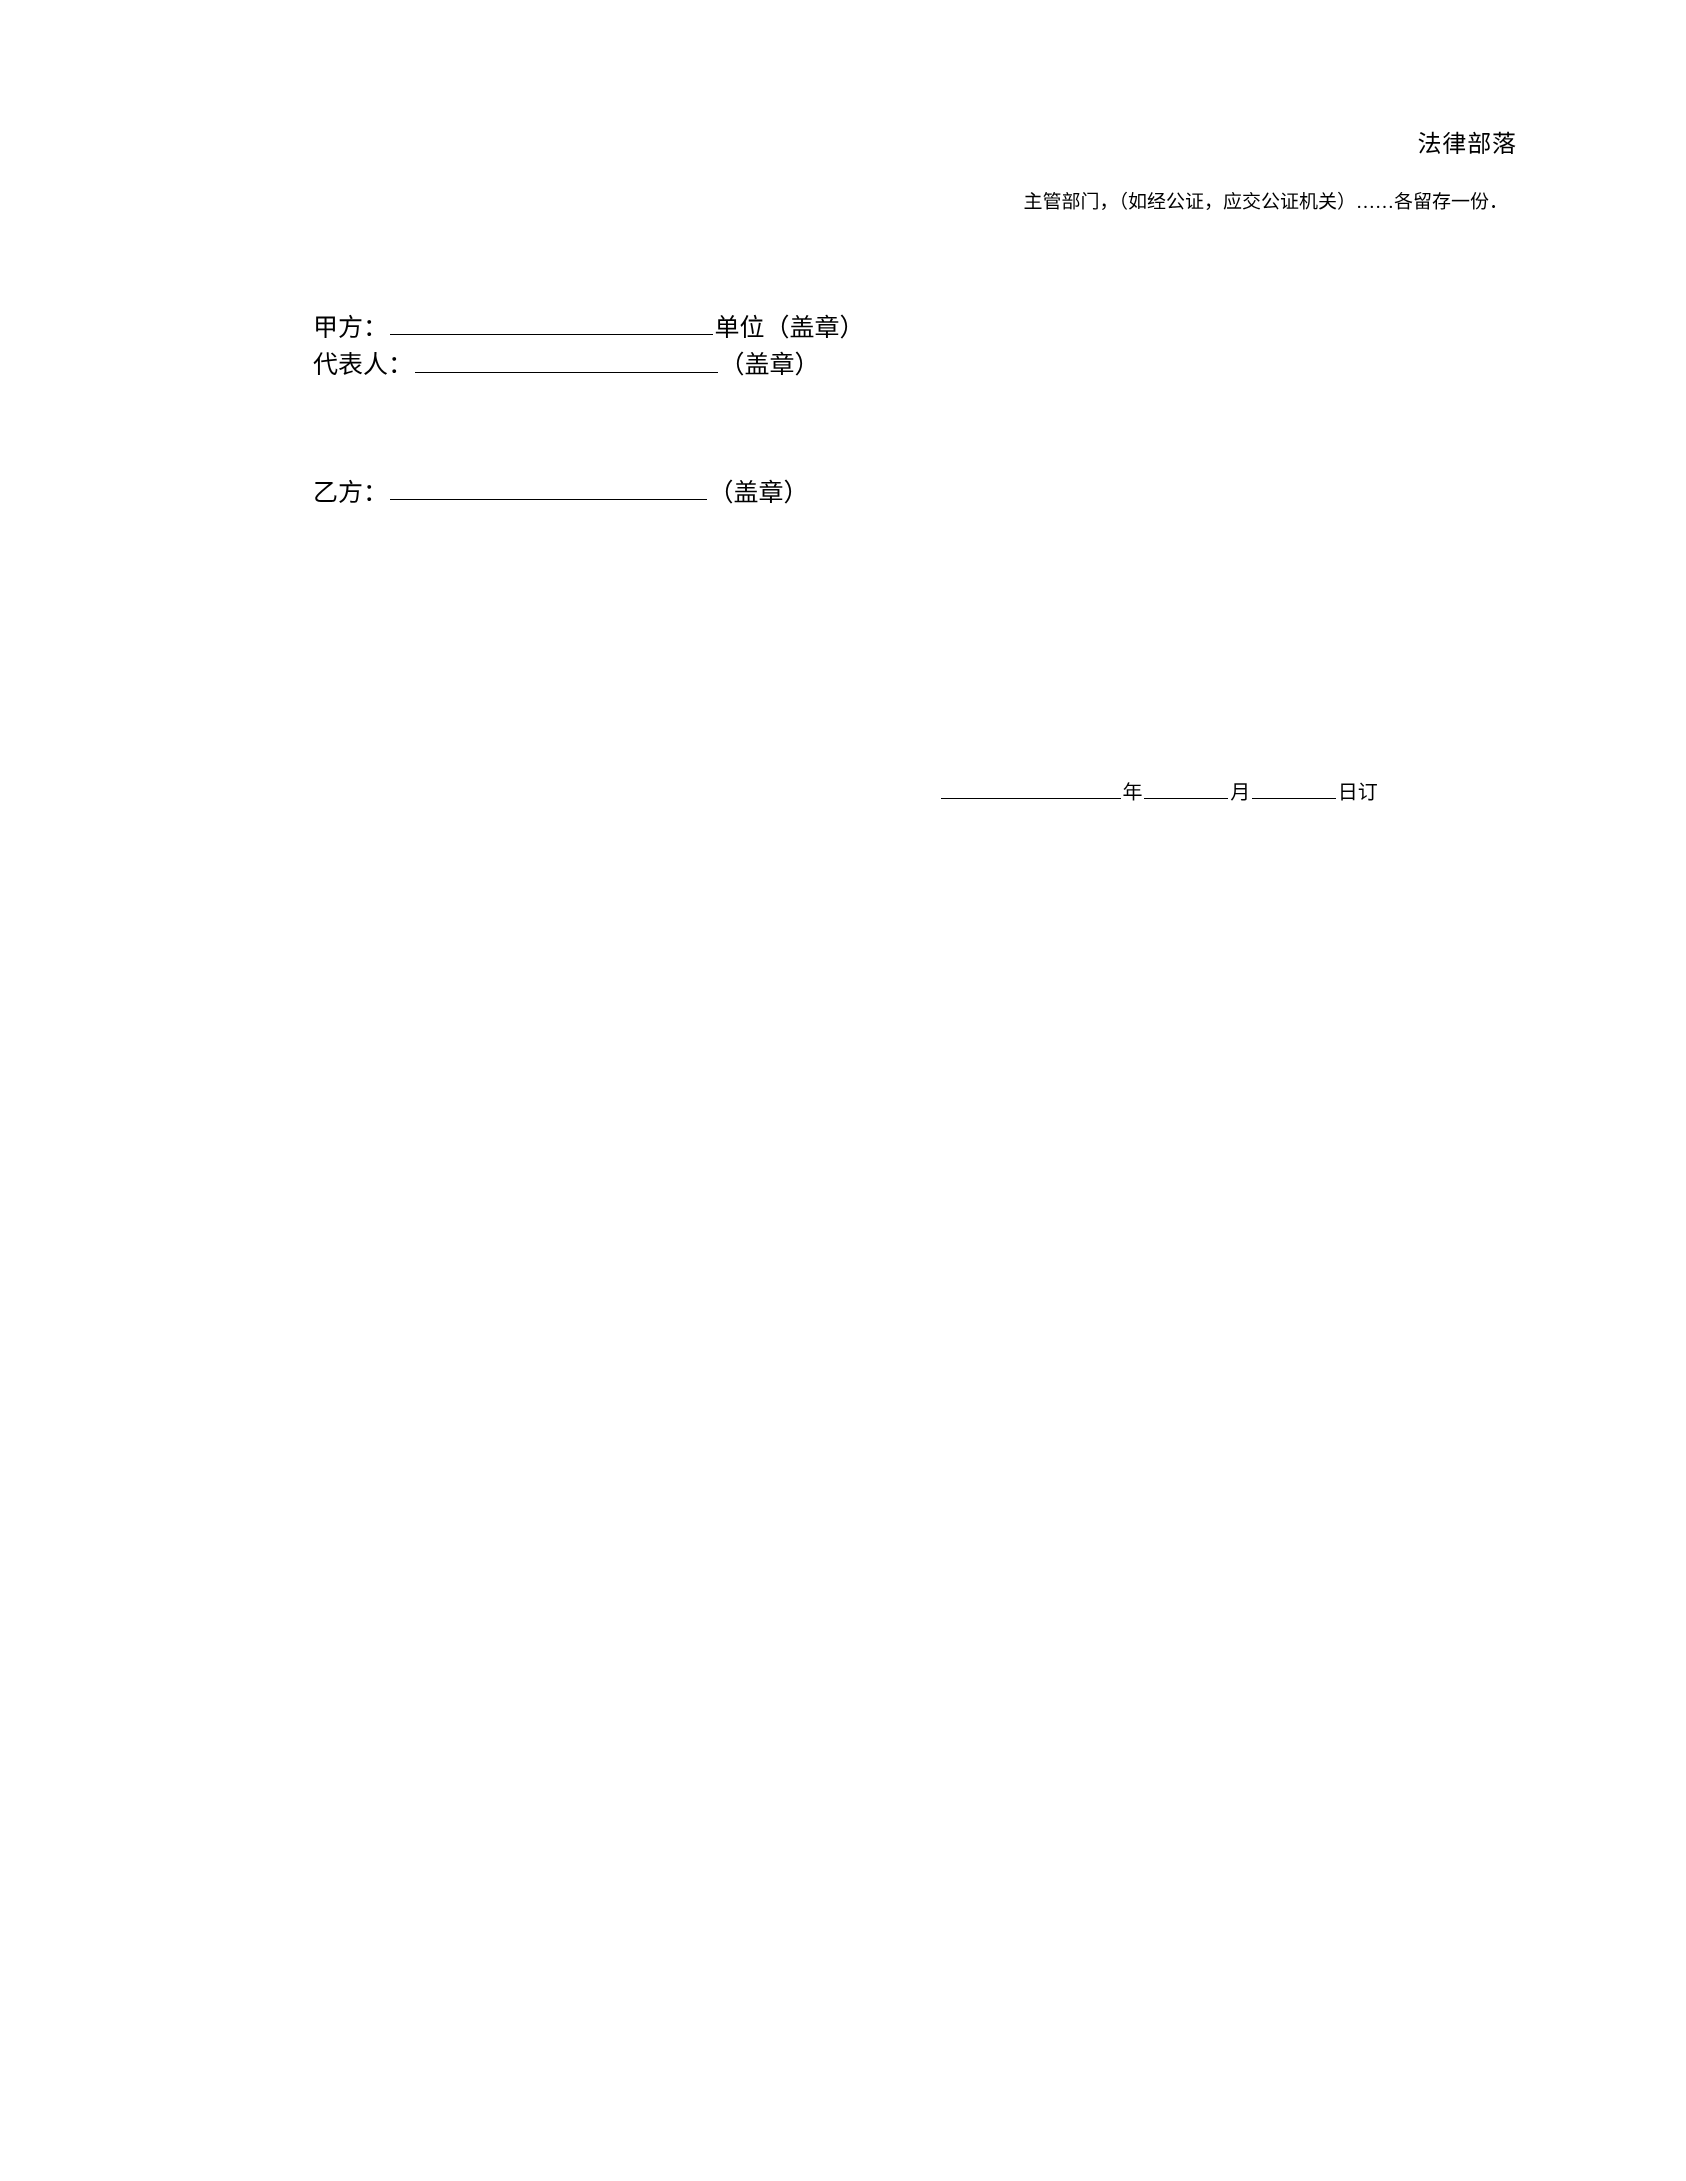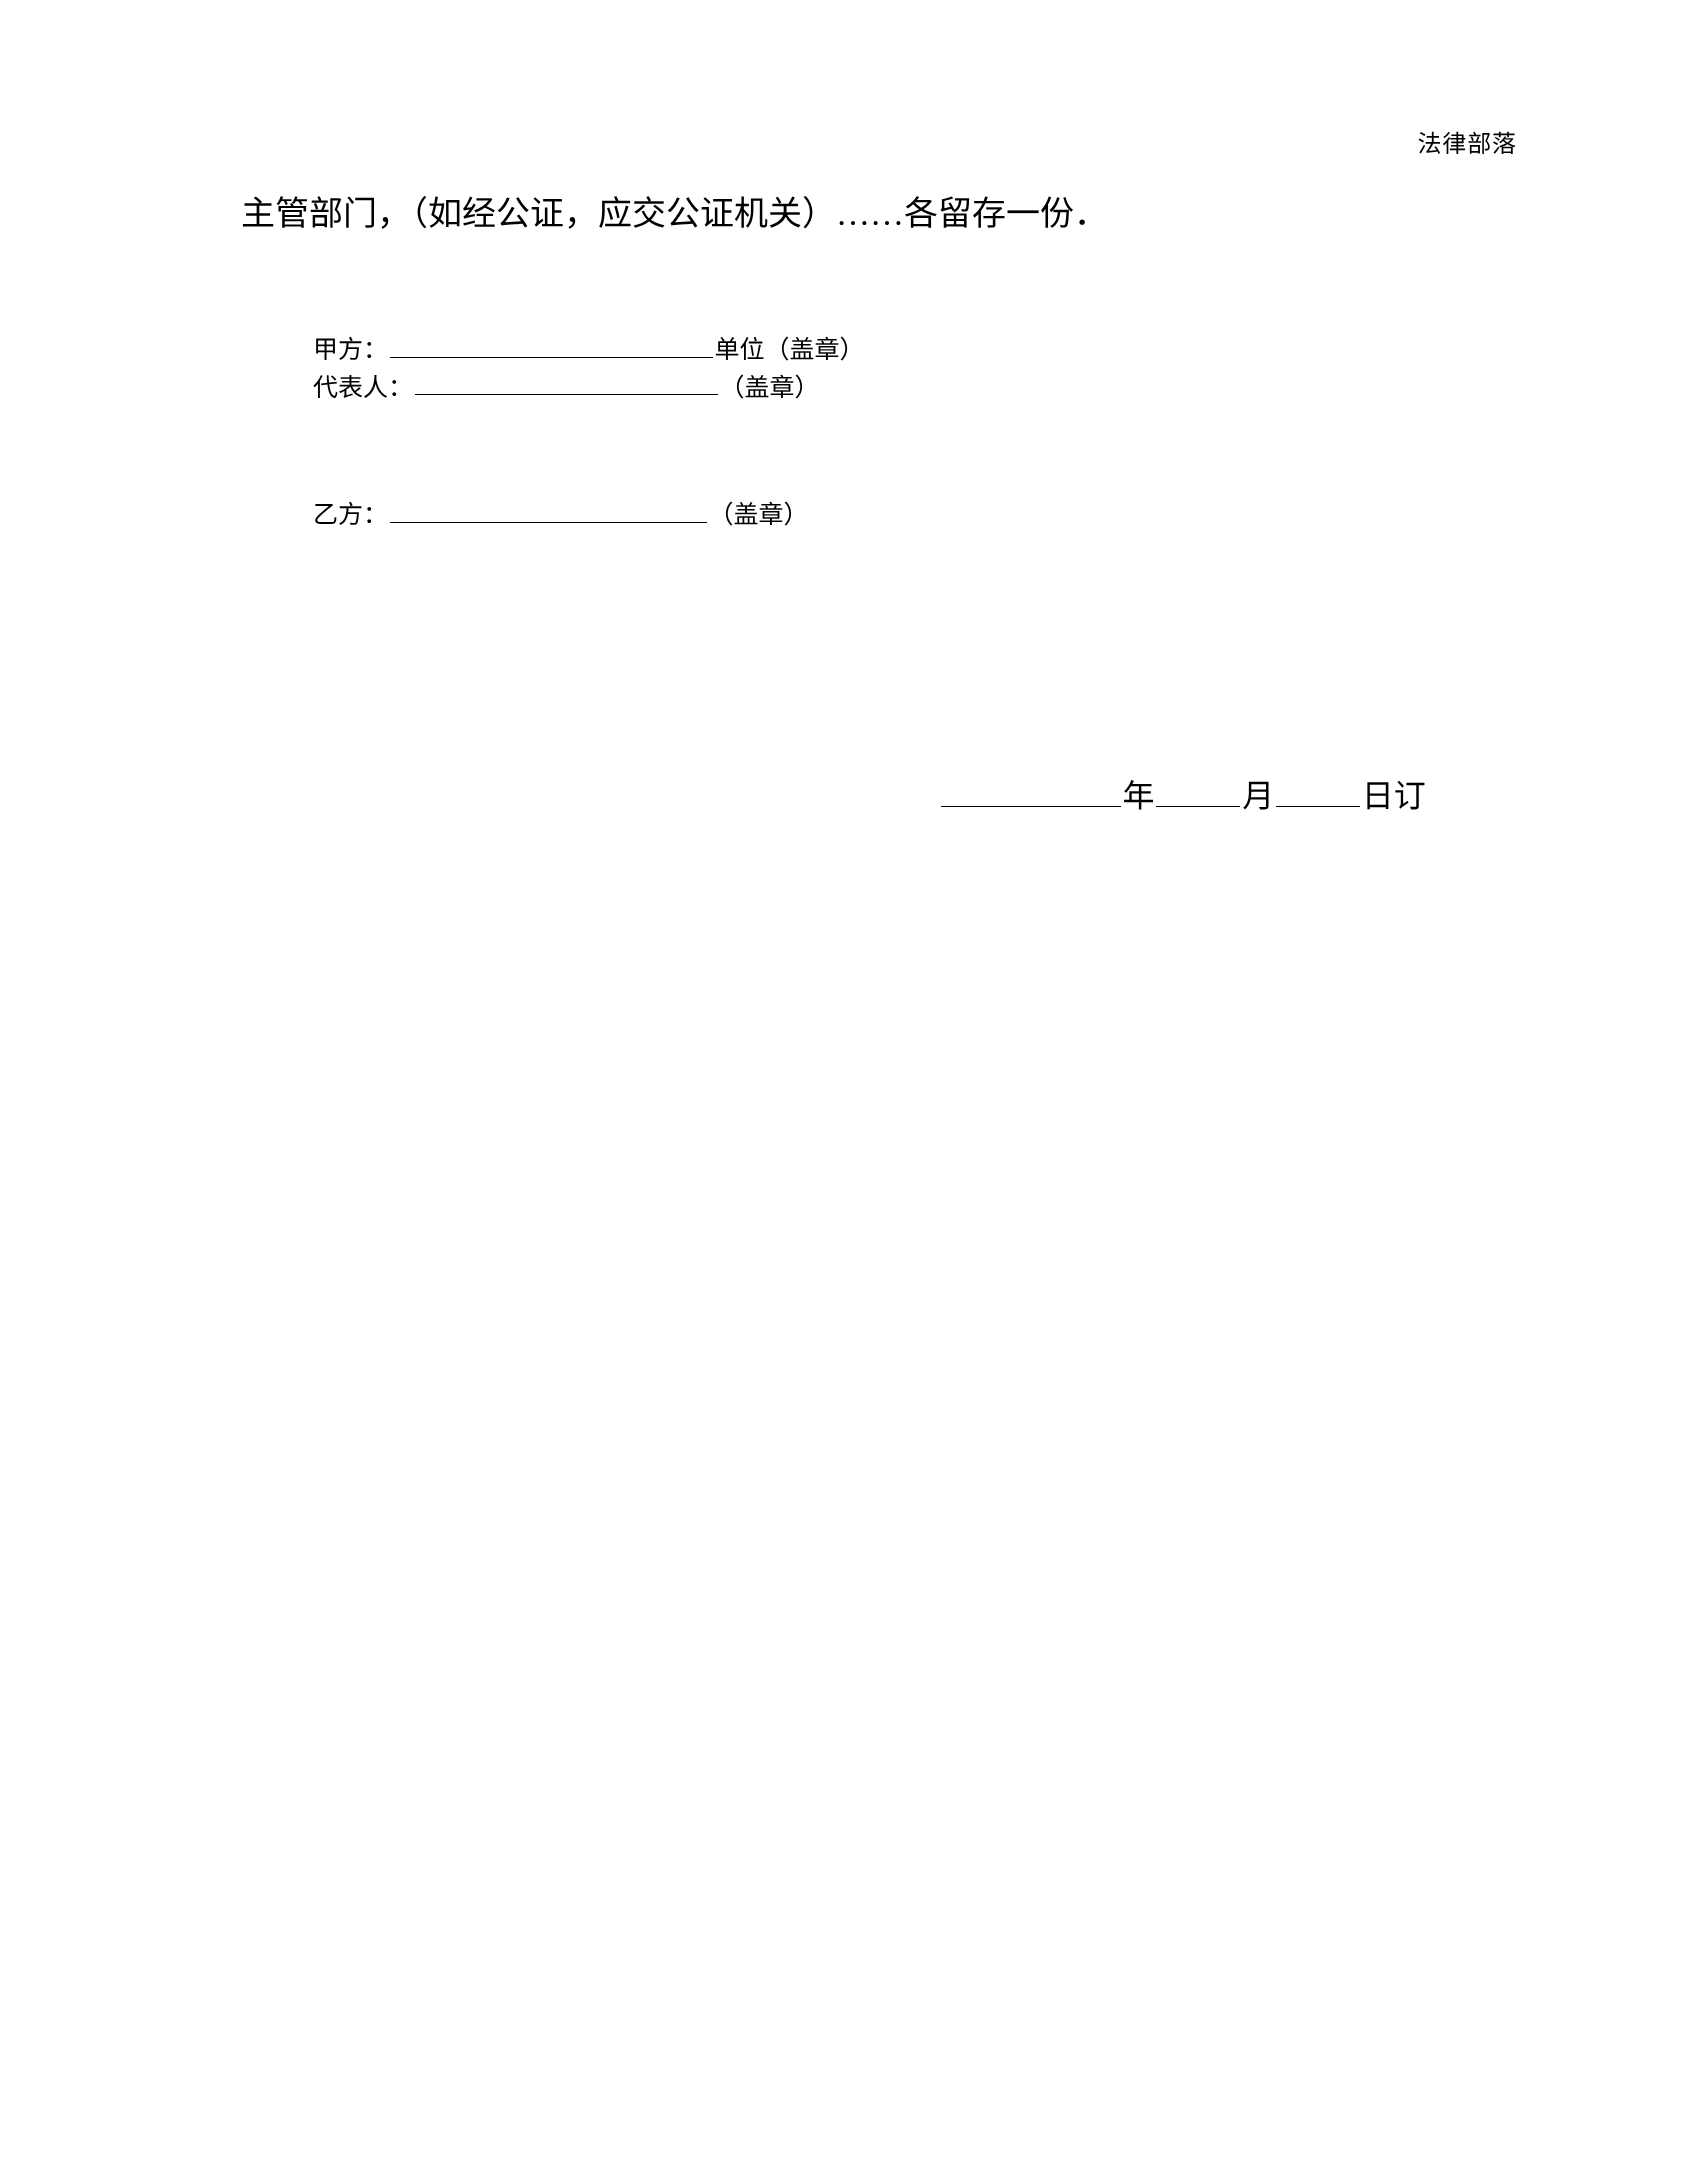--- a/index.html
+++ b/index.html
@@ -32,24 +32,25 @@
     color: #000;
     margin-top: 28px;
   }
   .body-block {
     position: absolute;
     left: 241px;
     top: 188px;
     width: 1267px;
   }
   .para-lead {
-    font-size: 34px;
+    font-size: 19px;
     line-height: 1.5;
     margin: 0 0 0 0;
     white-space: nowrap;
+    text-align: right;
   }
   .sig-line {
     font-size: 25px;
     line-height: 1.4;
     white-space: nowrap;
     margin-left: 72px;
   }
   .sig-1 { margin-top: 90px; }
   .sig-2 { }
   .sig-3 { margin-top: 90px; }
@@ -60,21 +61,21 @@
     height: 27.5px;
     margin: 0 1.8px;
   }
   .blank-a { width: 323px; }
   .blank-b { width: 303px; }
   .blank-c { width: 317px; }
   .date-line {
     position: absolute;
     left: 939px;
     top: 770px;
-    font-size: 32px;
+    font-size: 20px;
     white-space: nowrap;
   }
   .blank-year { width: 180px; }
   .blank-month { width: 84px; }
   .blank-day { width: 84px; }
   .nowrap { white-space: nowrap; }
 </style>
 </head>
 <body>
 

